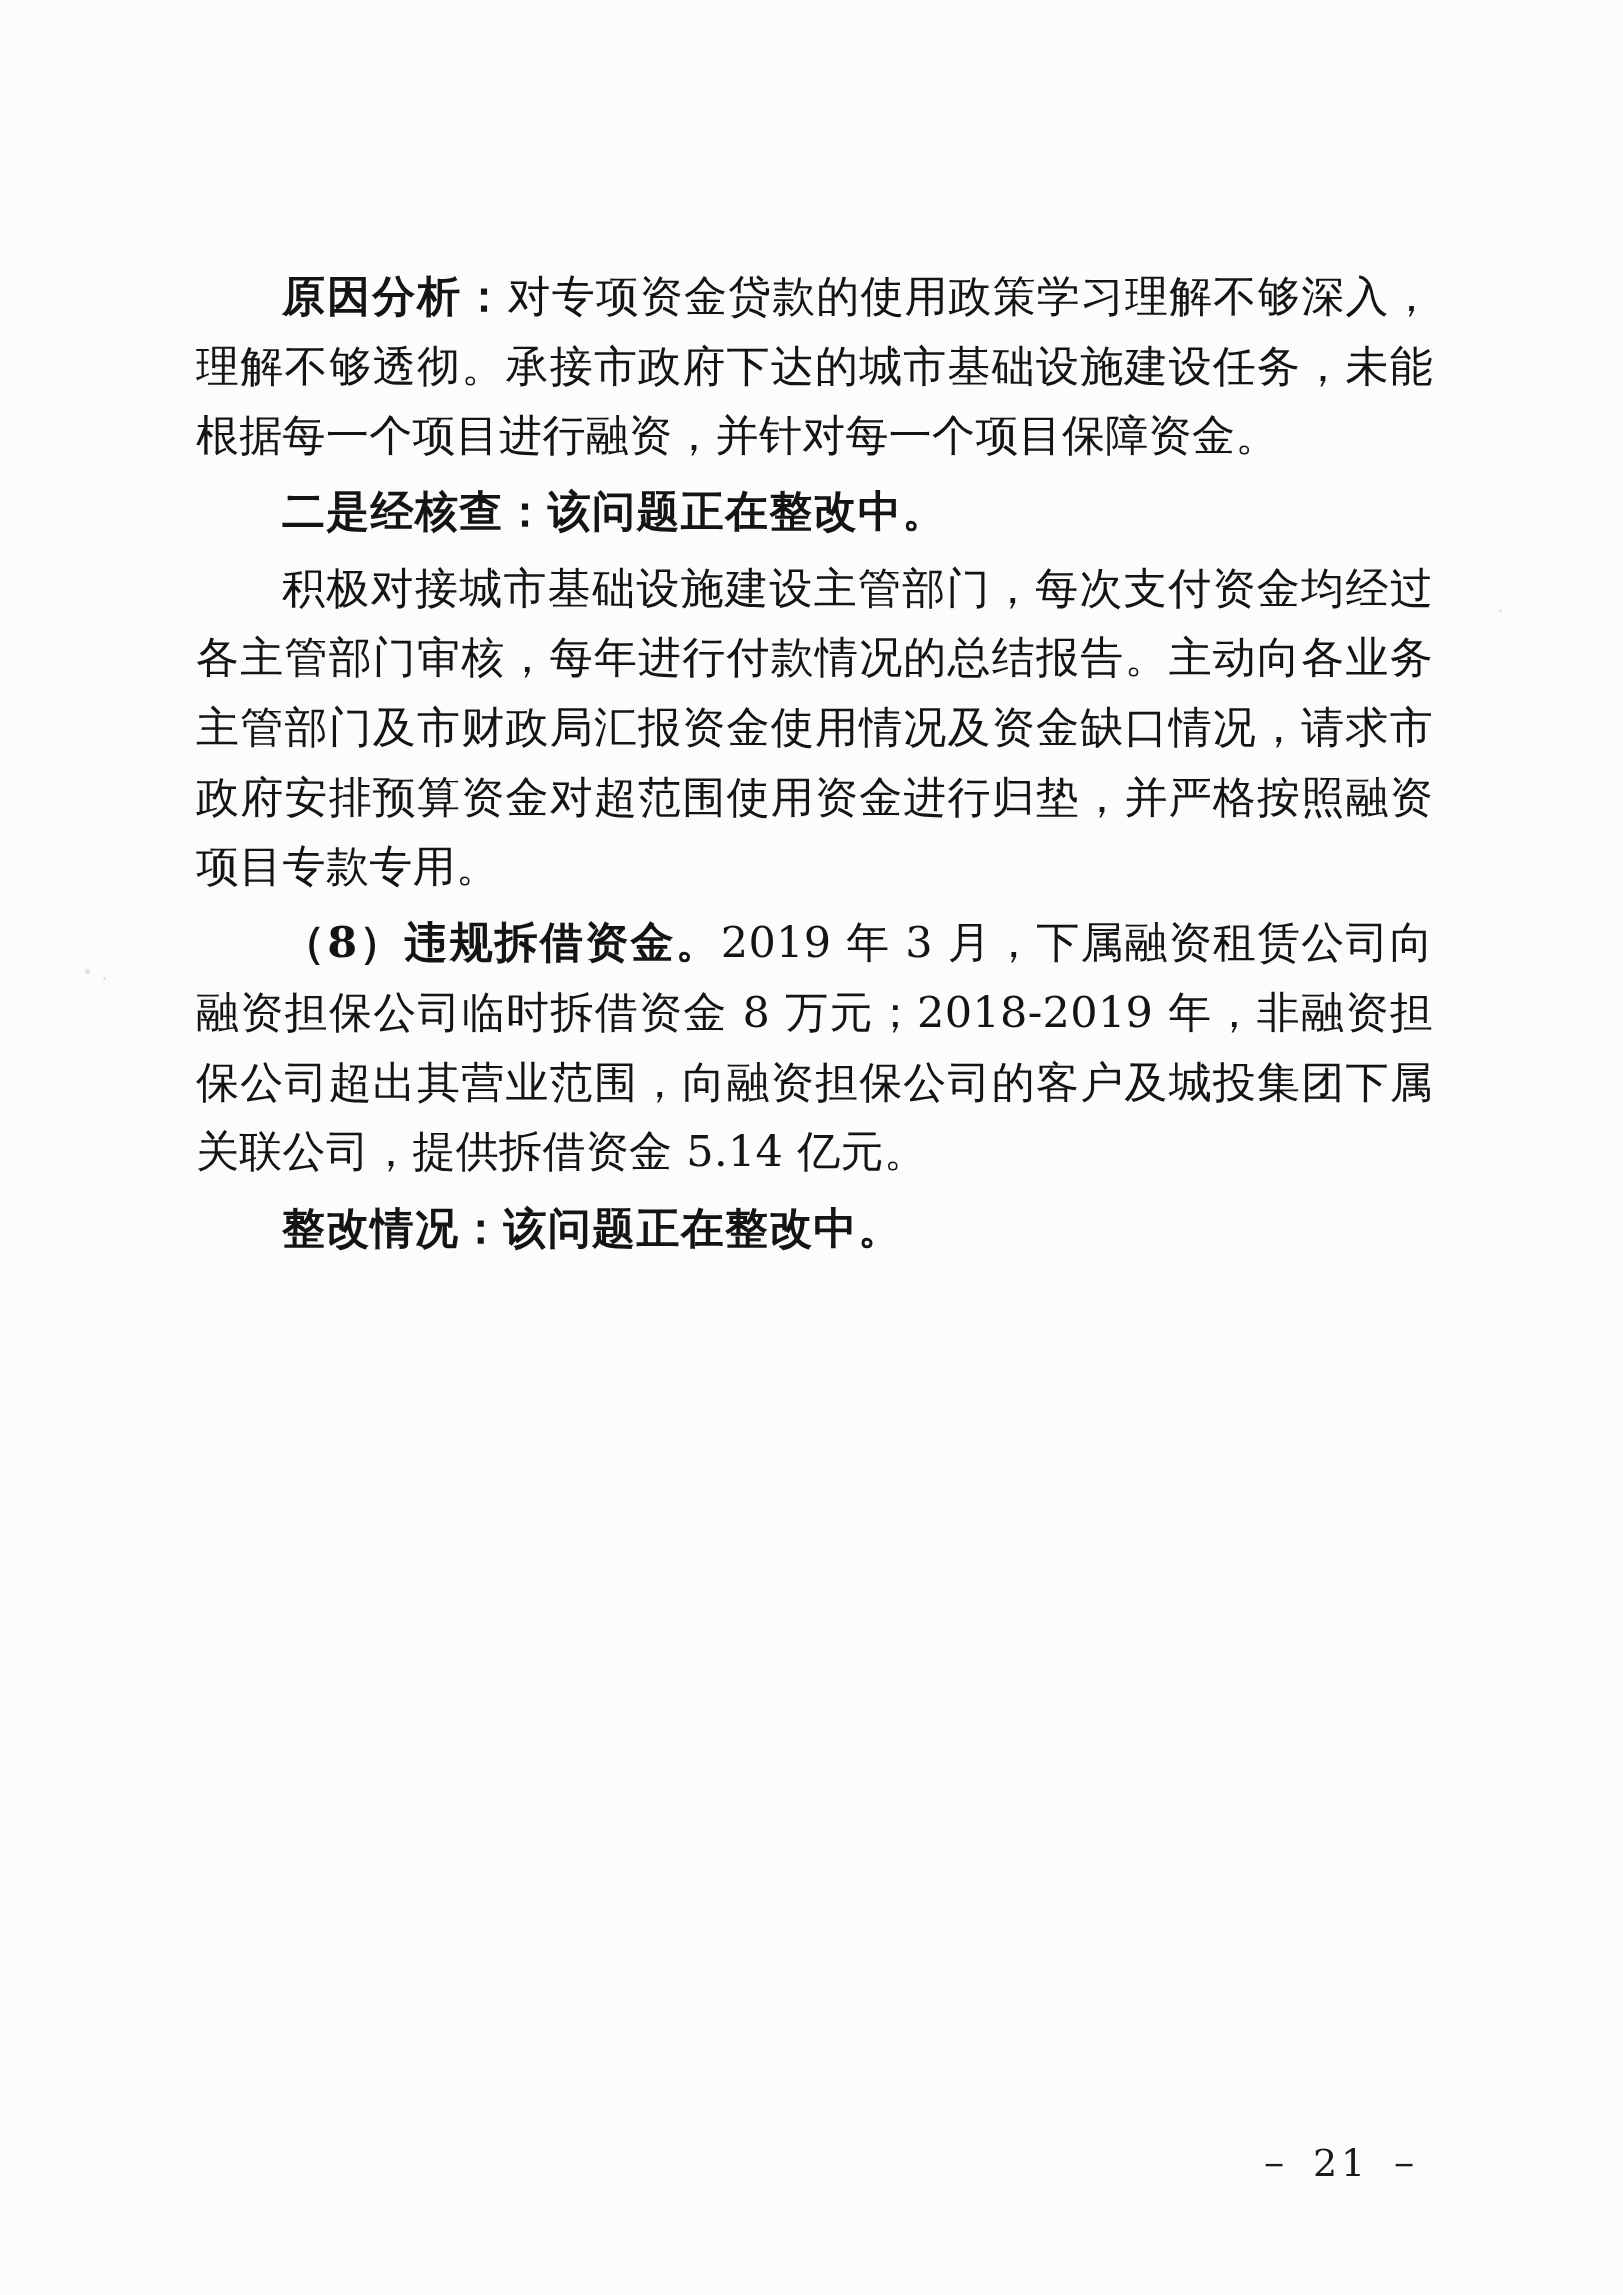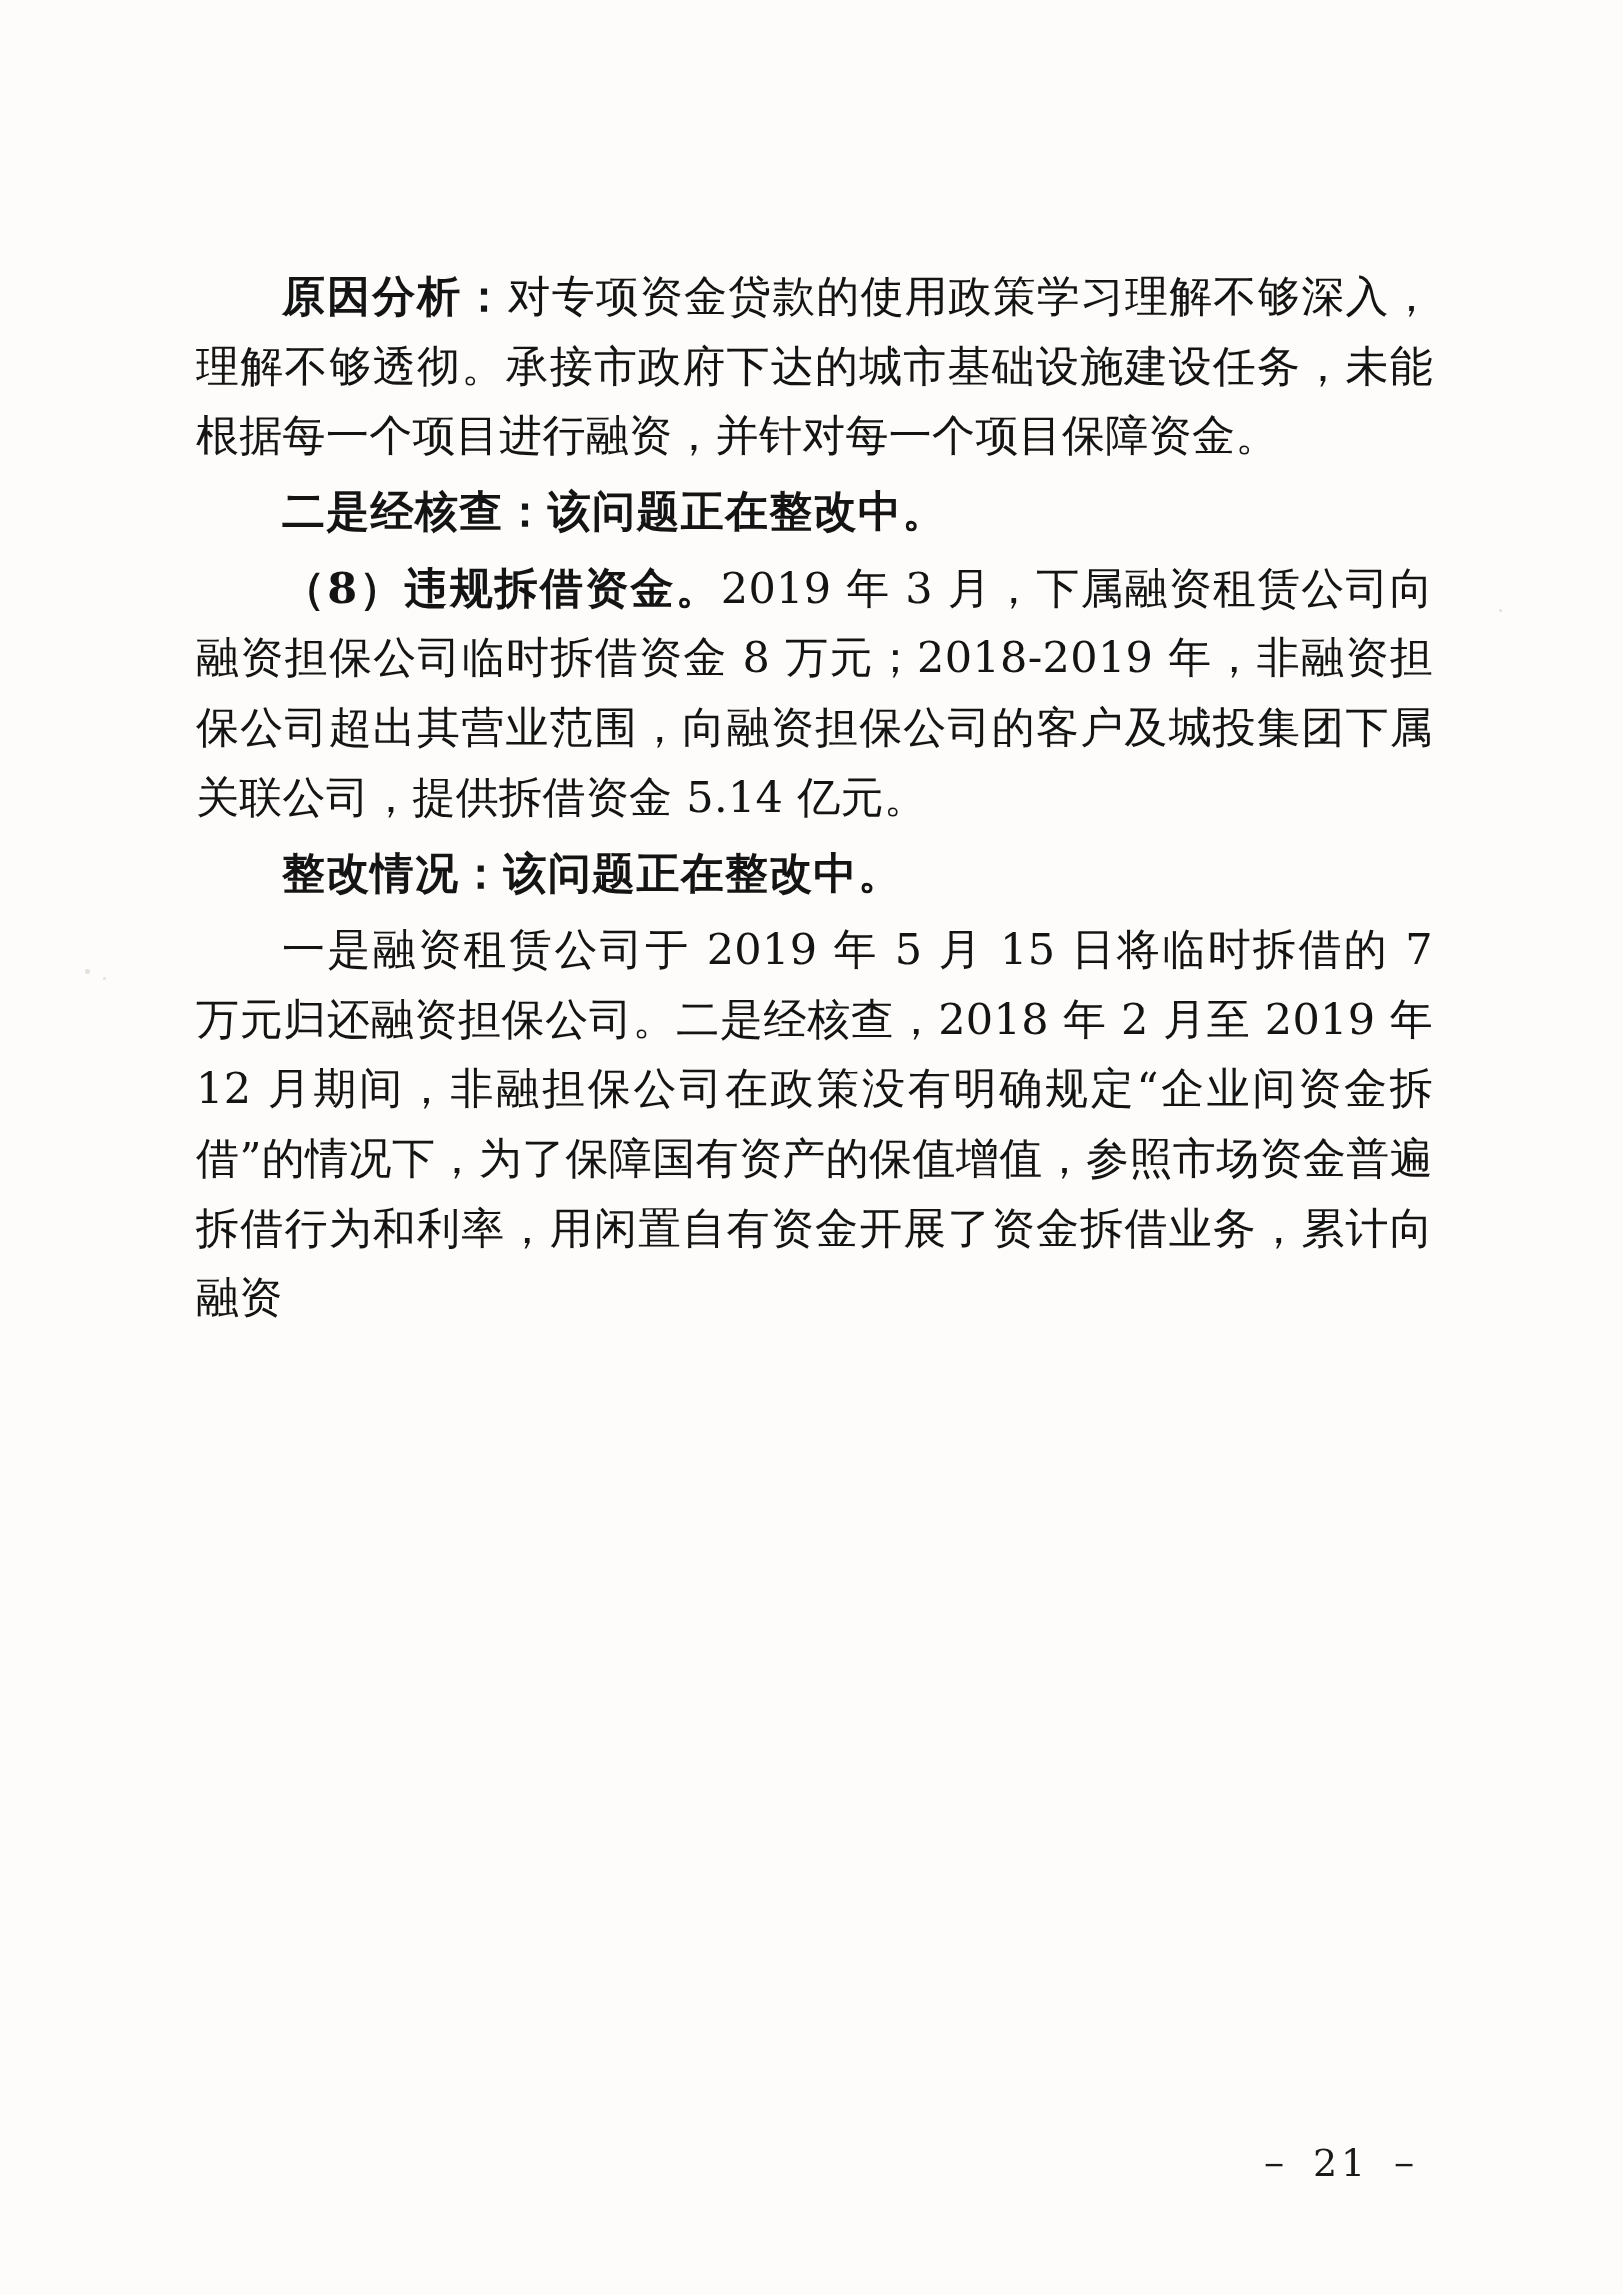--- a/index.html
+++ b/index.html
@@ -70,32 +70,32 @@
   <div class="page-inner">
 
     <p class="para indent">
       <span class="lead">原因分析：</span><span>对专项资金贷款的使用政策学习理解不够深入，理解不够透彻。承接市政府下达的城市基础设施建设任务，未能根据每一个项目进行融资，并针对每一个项目保障资金。</span>
     </p>
 
     <p class="para indent">
       <span class="lead">二是经核查：该问题正在整改中。</span><span></span>
     </p>
 
+    <p class="para indent">
+      <span class="lead"></span><span>积极对接城市基础设施建设主管部门，每次支付资金均经过各主管部门审核，每年进行付款情况的总结报告。主动向各业务主管部门及市财政局汇报资金使用情况及资金缺口情况，请求市政府安排预算资金对超范围使用资金进行归垫，并严格按照融资项目专款专用。</span>
+    </p>
 
     <p class="para indent">
       <span class="lead">（8）违规拆借资金。</span><span>2019 年 3 月，下属融资租赁公司向融资担保公司临时拆借资金 8 万元；2018-2019 年，非融资担保公司超出其营业范围，向融资担保公司的客户及城投集团下属关联公司，提供拆借资金 5.14 亿元。</span>
     </p>
 
 
     <p class="para indent">
       <span class="lead">整改情况：该问题正在整改中。</span><span></span>
     </p>
 
-    <p class="para indent">
-      <span class="lead"></span><span>一是融资租赁公司于 2019 年 5 月 15 日将临时拆借的 7 万元归还融资担保公司。二是经核查，2018 年 2 月至 2019 年 12 月期间，非融担保公司在政策没有明确规定“企业间资金拆借”的情况下，为了保障国有资产的保值增值，参照市场资金普遍拆借行为和利率，用闲置自有资金开展了资金拆借业务，累计向融资</span>
-    </p>
 
   </div>
 
   <div class="page-number">－ 21 －</div>
 
 </div>
 
 
 </body></html>

